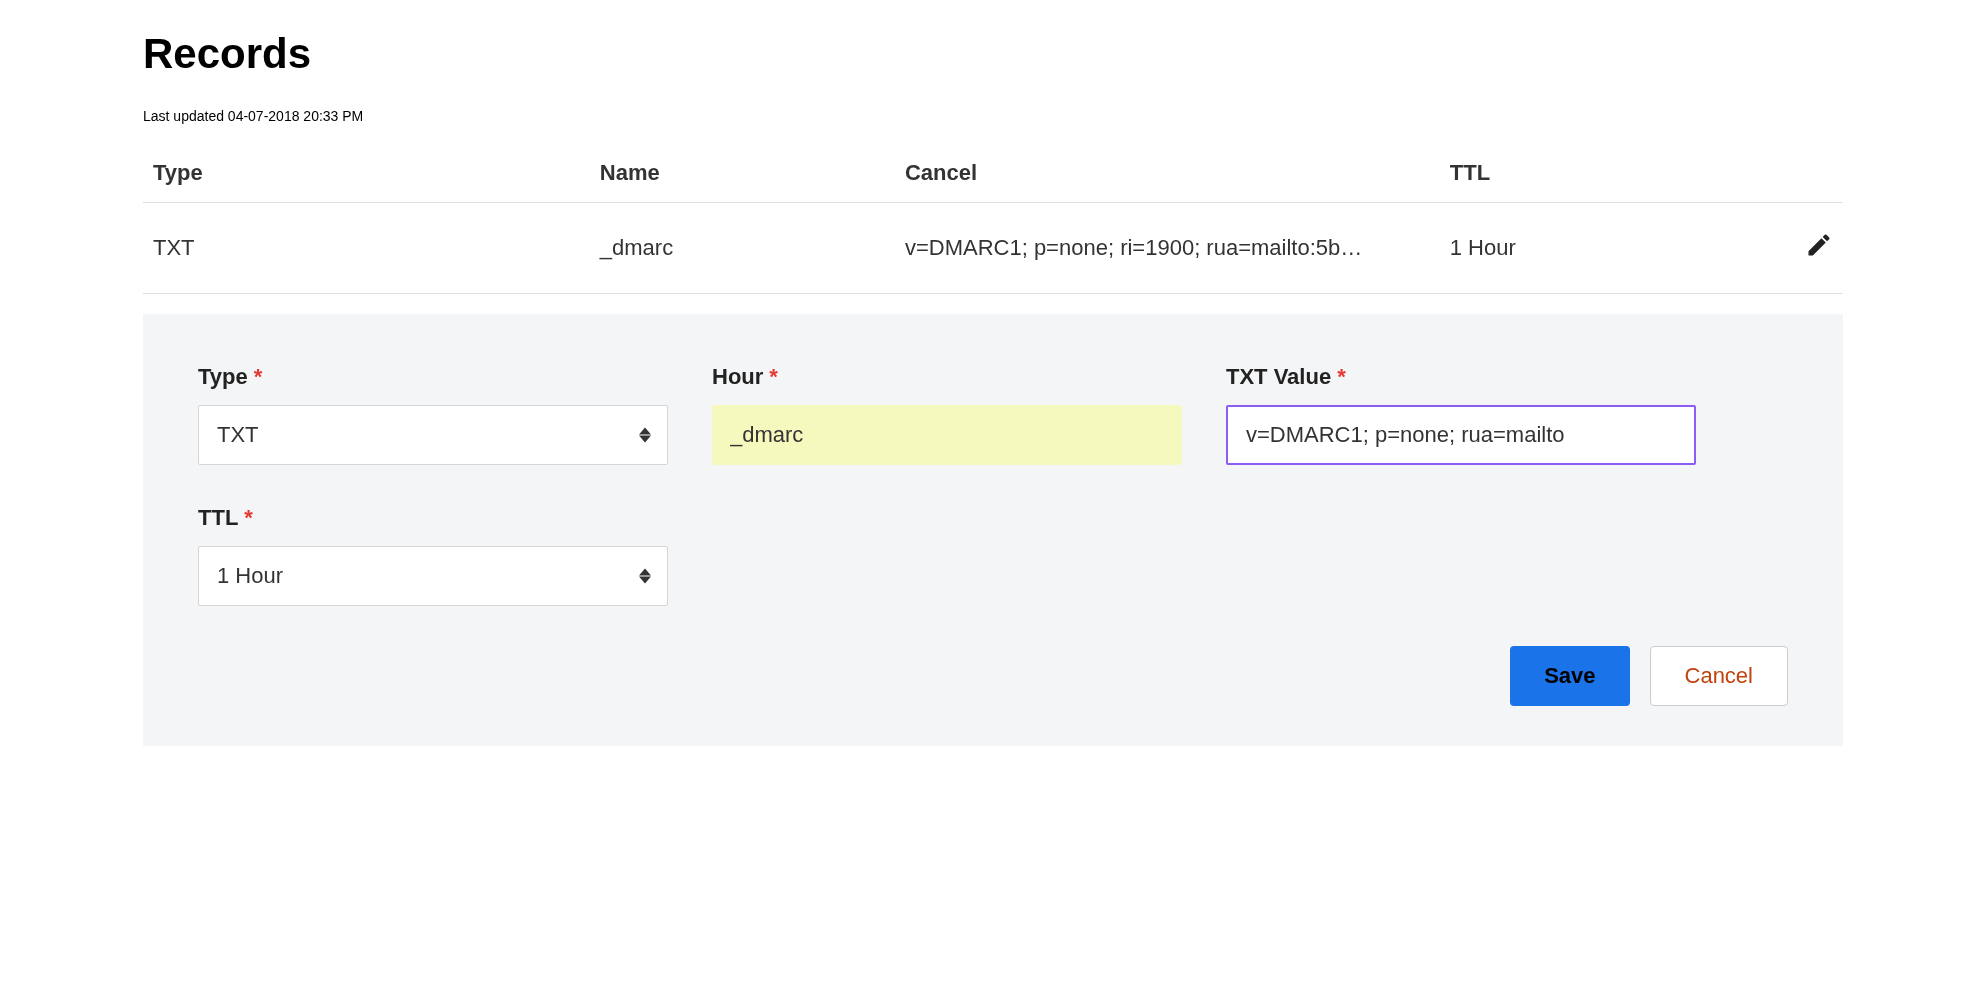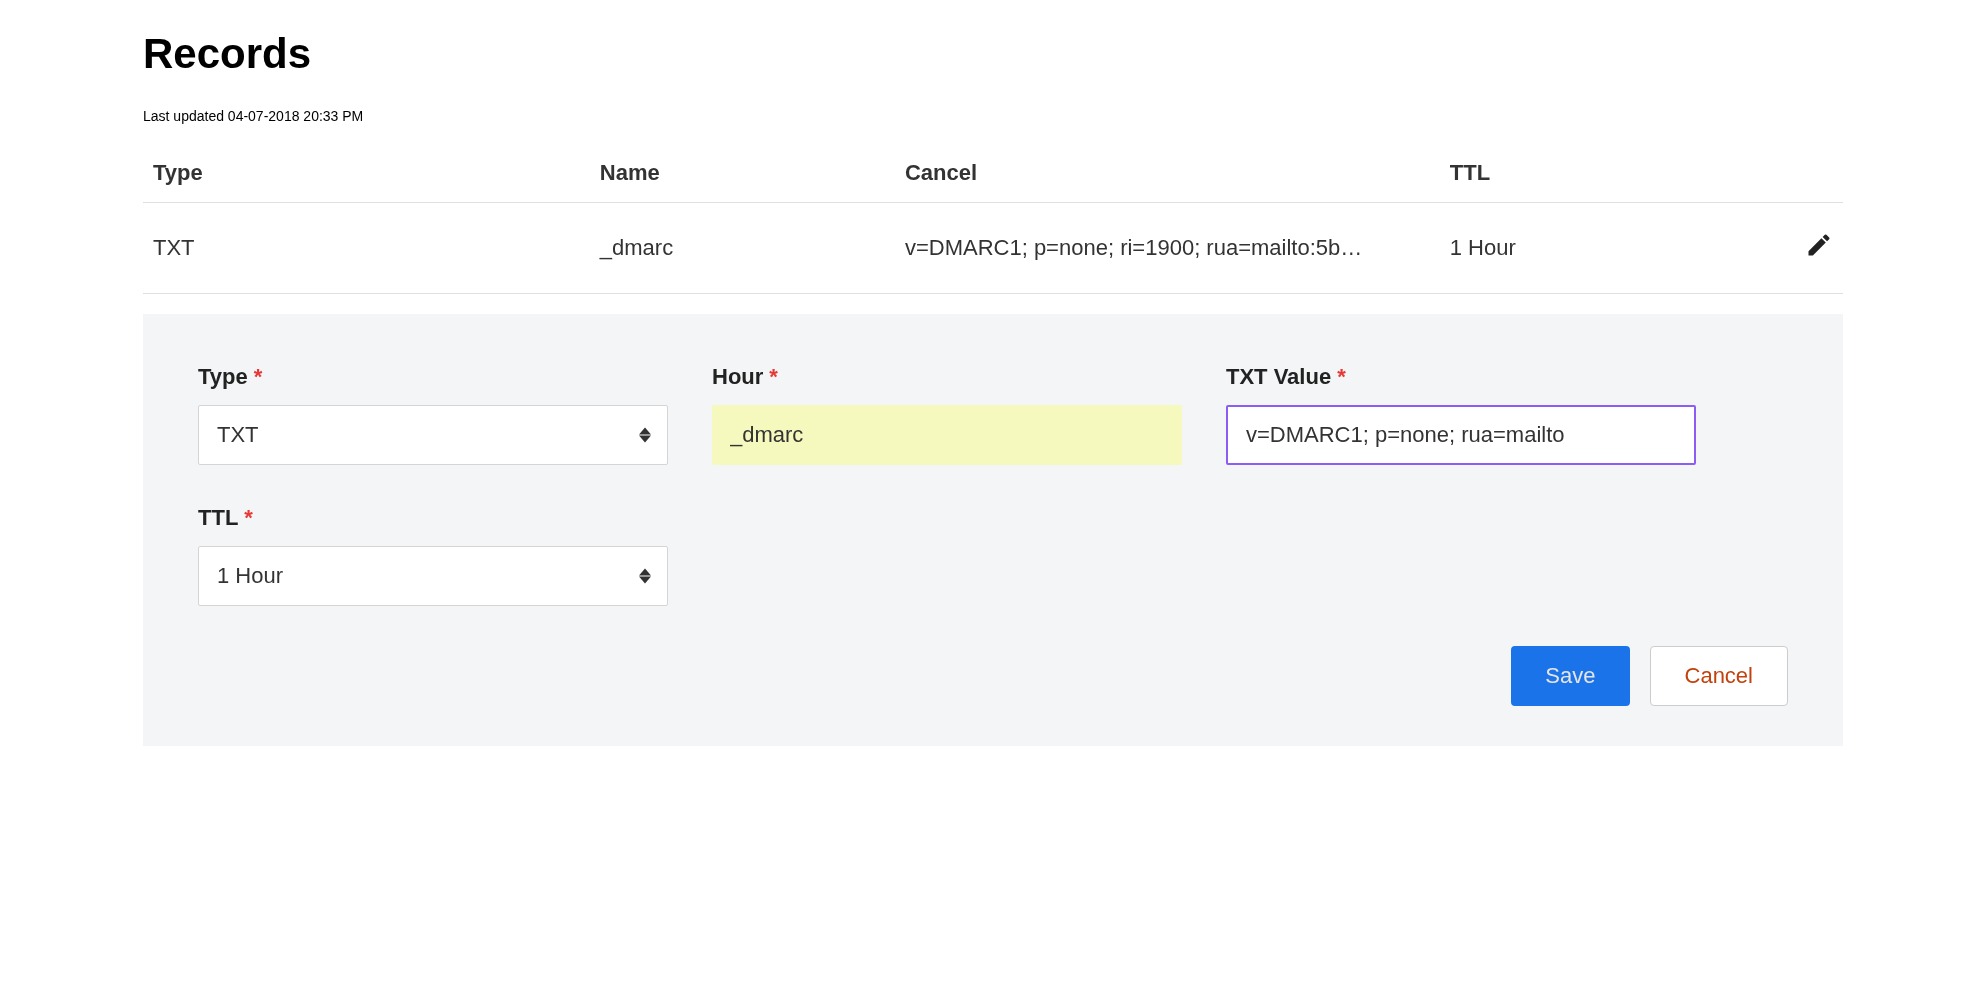--- a/index.html
+++ b/index.html
@@ -136,23 +136,23 @@
       padding: 0 34px;
       font-size: 22px;
       border-radius: 4px;
       cursor: pointer;
       display: inline-flex;
       align-items: center;
       justify-content: center;
     }
     .btn-primary {
       background: #1a73e8;
-      color: #e5e5e5;
+      color: #000000;
       border: none;
-      font-weight: 400;
+      font-weight: 700;
     }
     .btn-secondary {
       background: #fff;
       color: #c2410c;
       border: 1px solid #ccc;
     }
   </style>
 </head>
 <body>
 

